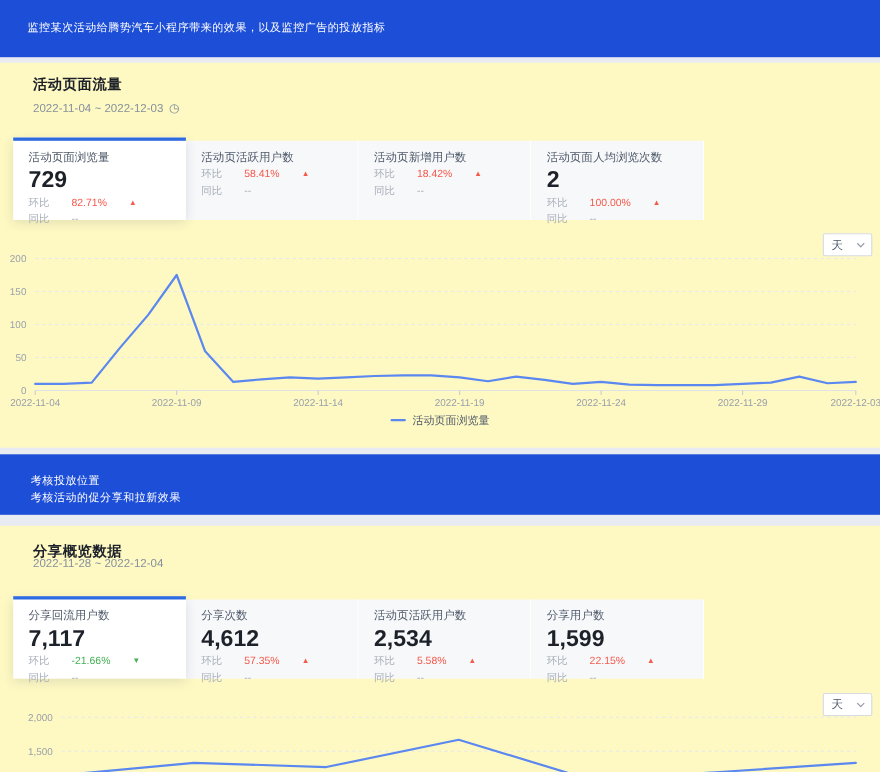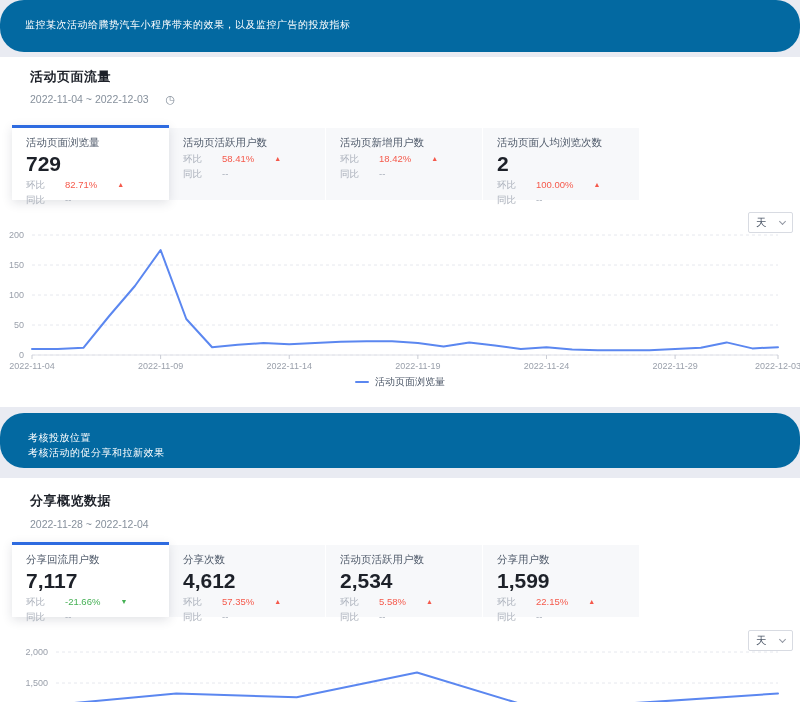--- a/index.html
+++ b/index.html
@@ -1,33 +1,33 @@
 <!DOCTYPE html>
 <html><head>
 <meta charset="utf-8">
 <style>
   * { margin:0; padding:0; box-sizing:border-box; }
   html,body { width:800px; height:702px; overflow:hidden; }
   body { background:#e9ebf2; font-family:"Liberation Sans","DejaVu Sans",sans-serif; position:relative; }
   #app { position:absolute; left:0; top:0; width:800px; height:702px; }
 
-  .banner { position:absolute; left:0; width:800px; background:#0369a1; color:#fff;border-radius:24px; }
+  .banner { position:absolute; left:0; width:800px; background:#1d4ed8; color:#fff; }
   #banner1 { top:0; height:52px; padding:18px 0 0 25px; font-size:10px; letter-spacing:.5px; }
   #banner2 { top:413px; height:55px; padding:17px 0 0 28px; font-size:10px; line-height:15px; letter-spacing:.5px; }
 
-  .panel { position:absolute; left:0; width:800px; background:#ffffff;text-decoration:underline; }
+  .panel { position:absolute; left:0; width:800px; background:#fef9c3;text-decoration:underline; }
   #panel1 { top:57px; height:350px; }
   #panel2 { top:478px; height:430px; }
 
   .sec-title { position:absolute; left:30px; font-size:13px; font-weight:bold; color:#1d2129; letter-spacing:.5px; }
-  .sec-date  { position:absolute; left:30px; font-size:10.5px; color:#86909c; display:flex; align-items:center; gap:17px;text-align:center; }
+  .sec-date  { position:absolute; left:30px; font-size:10.5px; color:#86909c; display:flex; align-items:center; gap:5px;text-align:center; }
   #panel1 .sec-title { top:11px; }
   #panel1 .sec-date  { top:36px; }
   #panel2 .sec-title { top:14px; }
-  #panel2 .sec-date  { top:40px; }
+  #panel2 .sec-date  { top:28px; }
   .clock { font-size:11px; color:#86909c; line-height:1; }
 
   .cards { position:absolute; left:12px; display:flex; align-items:flex-start; }
   #panel1 .cards { top:68px; }
   #panel2 .cards { top:64px; }
   .card { width:157px; height:72px; background:#f7f8fa; padding:8px 14px 0; margin-top:3px;
           border-right:1px solid #fff; cursor:pointer; }
   .card.selected { background:#fff; border-top:3px solid #2e6be0; margin-top:0; height:75px;
           box-shadow:0 3px 10px rgba(30,40,60,.13); border-right:none; position:relative; z-index:1; }
   .c-label { font-size:10.5px; color:#4e5969; white-space:nowrap; }

